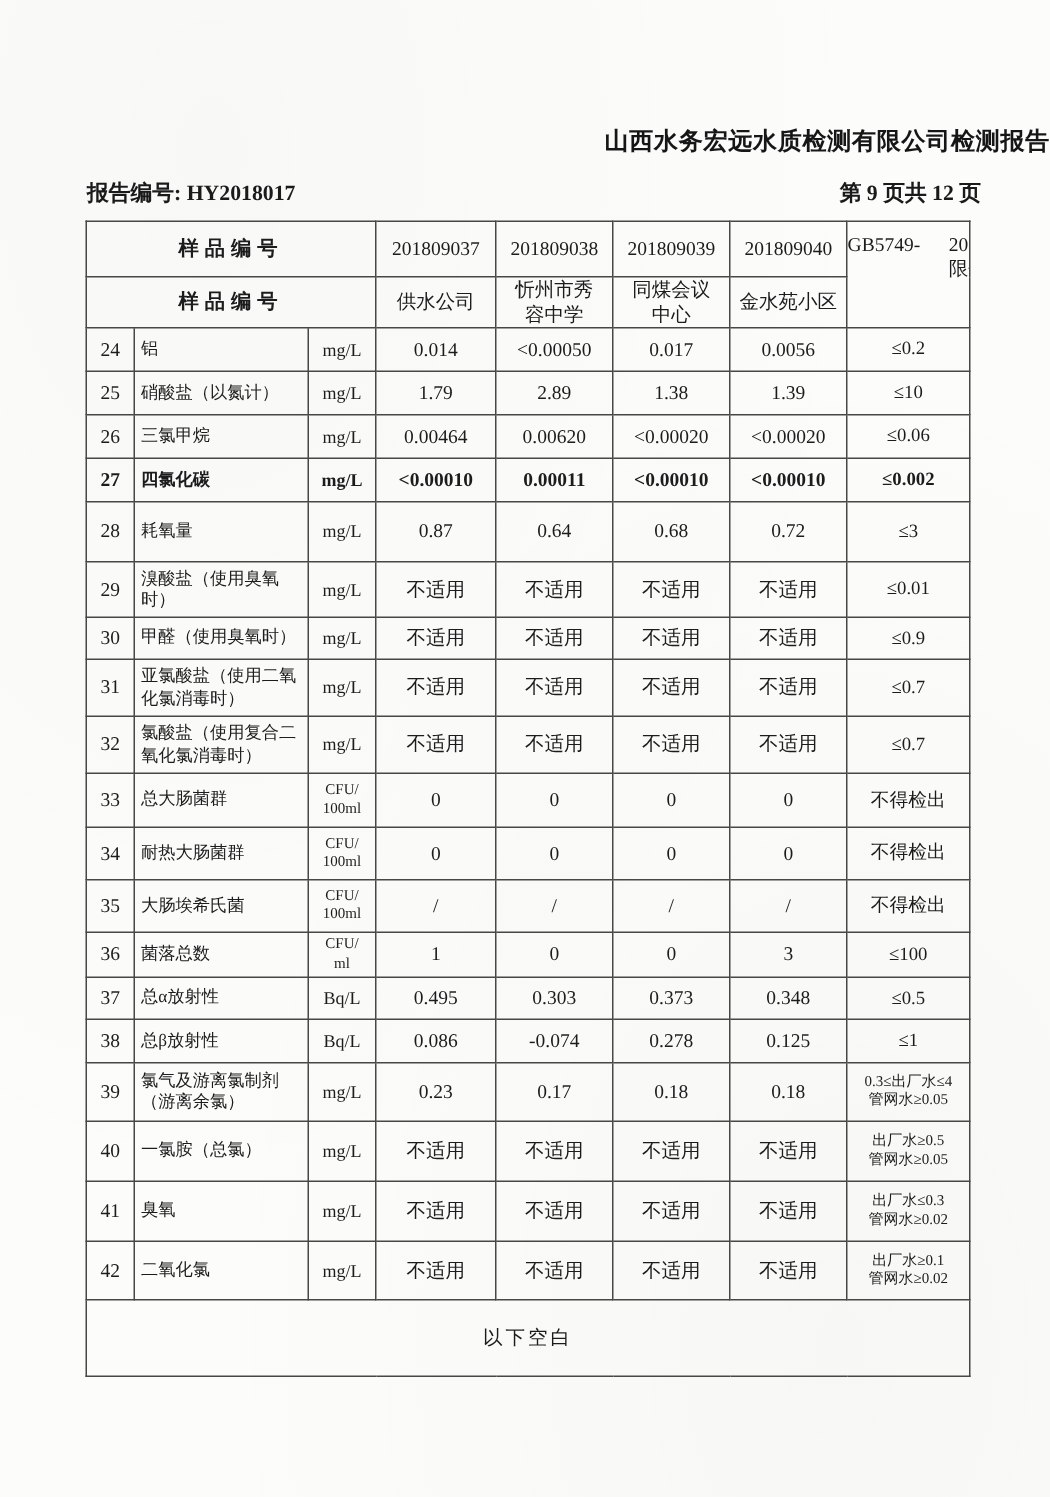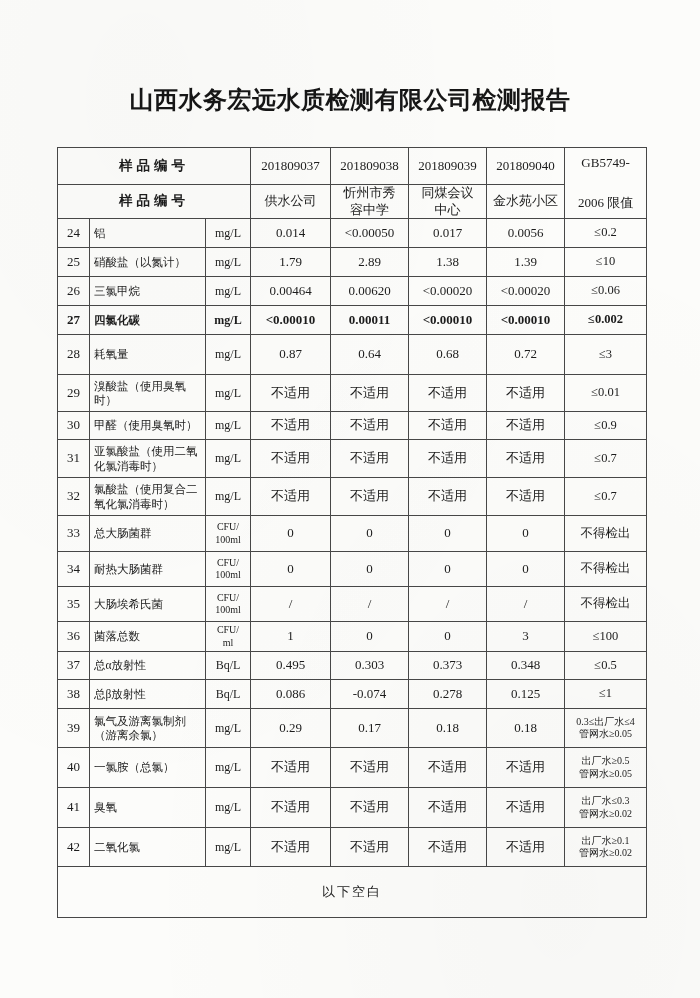--- a/index.html
+++ b/index.html
@@ -12,23 +12,23 @@
   }
   .sheet{
     position:absolute;inset:0;
     background:
       radial-gradient(ellipse at 20% 10%, rgba(0,0,0,0.015), transparent 60%),
       radial-gradient(ellipse at 80% 90%, rgba(0,0,0,0.02), transparent 55%),
       #fcfcfa;
   }
   .doc-title{
     position:absolute;top:84px;left:0;width:100%;
-    text-align:center;
+    text-align:right;
     font-family:"Liberation Sans","DejaVu Sans",sans-serif;
-    font-weight:700;font-size:24px;letter-spacing:.5px;color:#161616;
+    font-weight:700;font-size:16px;letter-spacing:.5px;color:#161616;
   }
   .meta{
     position:absolute;top:119px;left:58px;right:46px;
     display:flex;justify-content:space-between;align-items:baseline;
     font-size:14.5px;font-weight:600;color:#1a1a1a;
   }
   table.report{
     position:absolute;top:147px;left:57px;
     width:589px;table-layout:fixed;
     border-collapse:collapse;
@@ -39,41 +39,45 @@
     text-align:center;vertical-align:middle;
     padding:0;line-height:1.25;
     overflow:hidden;
   }
   table.report{border:1.5px solid #3a3a3a;}
   tr.hdr1{height:37px;}
   tr.hdr2{height:34px;}
   .hdr-label{letter-spacing:4px;font-size:13.5px;font-weight:bold;}
   .loc-cell{font-size:13px;white-space:pre-line;}
   .std-cell div{
-    display:flex;flex-direction:column;justify-content:space-between;
+    display:flex;flex-direction:row;justify-content:space-between;
     height:56px;padding:7px 0;font-size:13px;gap:19px;
   }
   .c-no{font-size:13px;}
   .c-name{text-align:left !important;padding:1px 4px !important;font-size:11.5px;}
   .c-unit{font-size:12px;white-space:pre-line;}
   .c-val{font-size:13px;}
   .c-limit{font-size:12.5px;white-space:pre-line;}
   .sm{font-size:10px !important;line-height:1.2;}
   .blank-row td{
     text-align:left;vertical-align:top;
     padding:10px 8px;font-size:13px;letter-spacing:2px;height:50px;
   }
 </style>
 </head>
 <body>
 
 <div class="sheet">
 
   <div class="doc-title">山西水务宏远水质检测有限公司检测报告</div>
 
+  <div class="meta">
+    <span>报告编号: HY2018017</span>
+    <span>第 9 页共 12 页</span>
+  </div>
 
   <table class="report">
     <colgroup>
       <col style="width:32px">
         <col style="width:116px">
         <col style="width:45px">
       <col style="width:80px">
         <col style="width:78px">
         <col style="width:78px">
       <col style="width:78px">
@@ -255,21 +259,21 @@
     <td class="c-val">0.086</td>
     <td class="c-val">-0.074</td>
     <td class="c-val">0.278</td>
     <td class="c-val">0.125</td>
     <td class="c-limit">≤1</td>
   </tr>
         <tr style="height: 39px;">
     <td class="c-no">39</td>
     <td class="c-name">氯气及游离氯制剂（游离余氯）</td>
     <td class="c-unit">mg/L</td>
-    <td class="c-val">0.29</td>
+    <td class="c-val">0.23</td>
     <td class="c-val">0.17</td>
     <td class="c-val">0.18</td>
     <td class="c-val">0.18</td>
     <td class="c-limit sm">0.3≤出厂水≤4
 管网水≥0.05</td>
   </tr>
         <tr style="height: 40px; margin-top: 40px;">
     <td class="c-no">40</td>
     <td class="c-name">一氯胺（总氯）</td>
     <td class="c-unit">mg/L</td>

